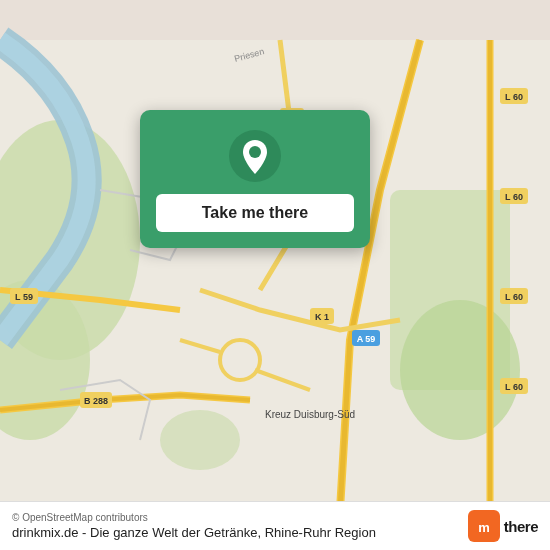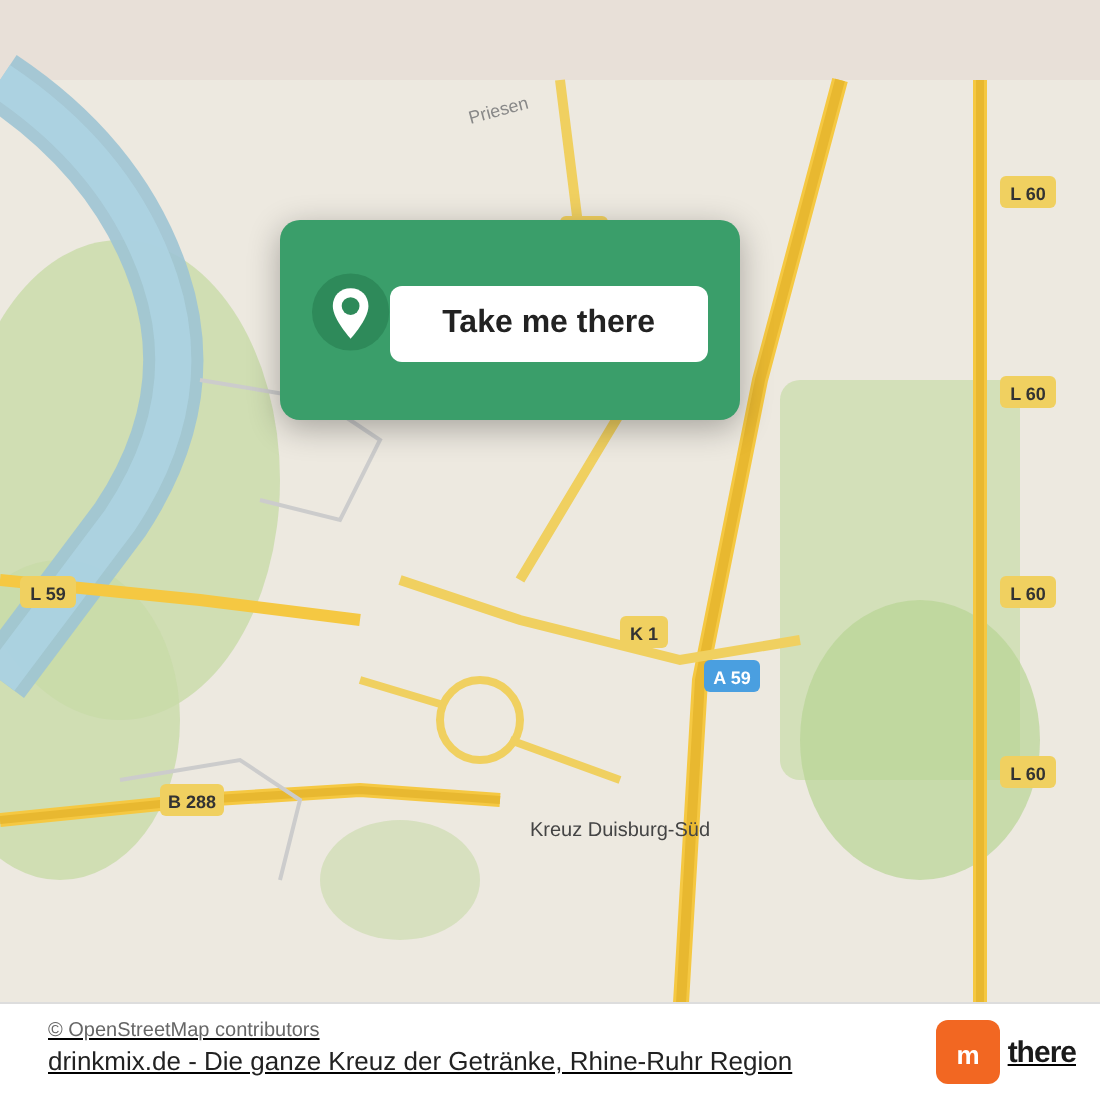--- a/index.html
+++ b/index.html
@@ -29,21 +29,21 @@
     
     #location-card {
       position: absolute;
       top: 110px;
       left: 140px;
       width: 230px;
       background: #3a9e6a;
       border-radius: 10px;
       padding: 20px 16px 16px 16px;
       display: flex;
-      flex-direction: row;
+      flex-direction: column;
       align-items: center;
       box-shadow: 0 4px 16px rgba(0,0,0,0.3);
     }
 
     #location-pin-icon {
       width: 52px;
       height: 52px;
       margin-bottom: 12px;
     }
 
@@ -60,26 +60,25 @@
       text-align: center;
     }
 
     
     #bottom-bar {
       position: absolute;
       bottom: 0;
       left: 0;
       width: 100%;
       background: white;
-      padding: 8px 12px 8px 24px;
+      padding: 8px 12px 8px 12px;
       border-top: 1px solid #ddd;
       display: flex;
-      align-items: flex-start;
+      align-items: flex-end;
       justify-content: space-between;
-      text-decoration: underline;
     }
 
     #bottom-info {
       flex: 1;
     }
 
     #attribution {
       font-size: 10px;
       color: #666;
       margin-bottom: 2px;
@@ -193,21 +192,21 @@
       <path d="M26 10 C19,10 14,15 14,22 C14,31 26,44 26,44 C26,44 38,31 38,22 C38,15 33,10 26,10 Z" fill="white"></path>
       <circle cx="26" cy="22" r="6" fill="#2e8a5a"></circle>
     </svg>
 
     <button id="take-me-there-btn">Take me there</button>
   </div>
 
   <div id="bottom-bar">
     <div id="bottom-info">
       <div id="attribution">© OpenStreetMap contributors</div>
-      <div id="location-name">drinkmix.de - Die ganze Kreuz der Getränke, Rhine-Ruhr Region</div>
+      <div id="location-name">drinkmix.de - Die ganze Welt der Getränke, Rhine-Ruhr Region</div>
     </div>
     <div id="moovit-logo">
 
       <svg id="moovit-icon" viewBox="0 0 32 32" xmlns="http://www.w3.org/2000/svg">
         <rect width="32" height="32" rx="6" fill="#f26722"></rect>
         <text x="16" y="22" text-anchor="middle" font-size="13" font-weight="bold" fill="white">m</text>
       </svg>
       <span id="moovit-text">there</span>
     </div>
   </div>

